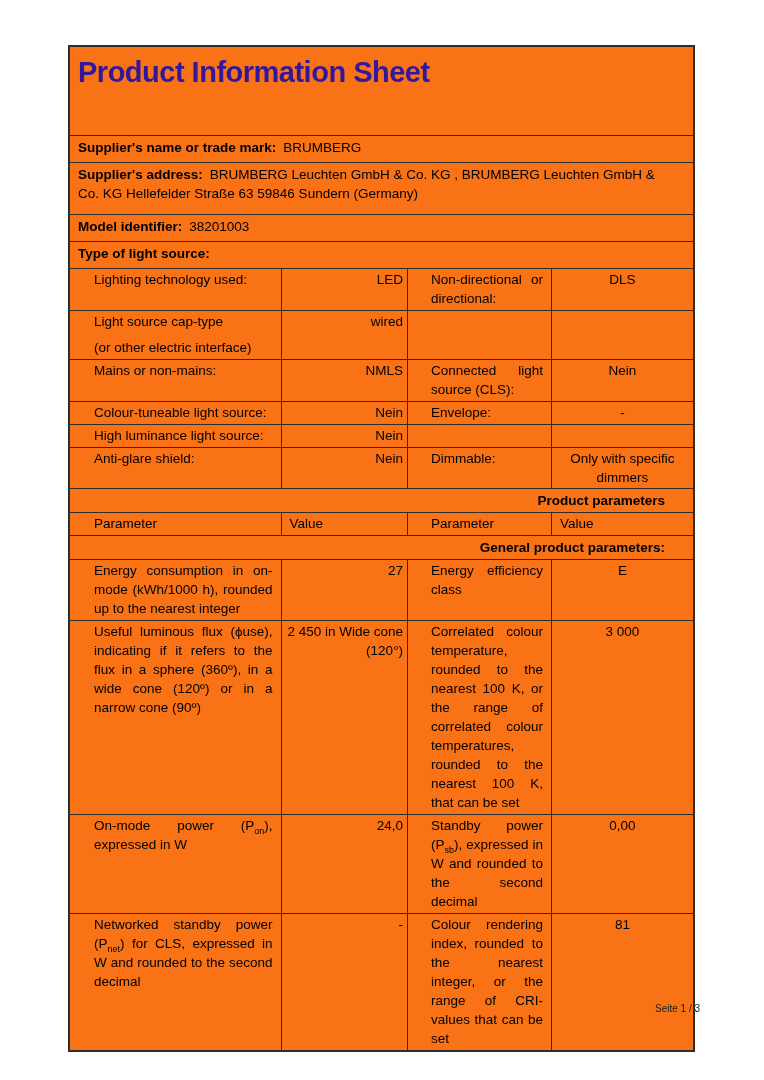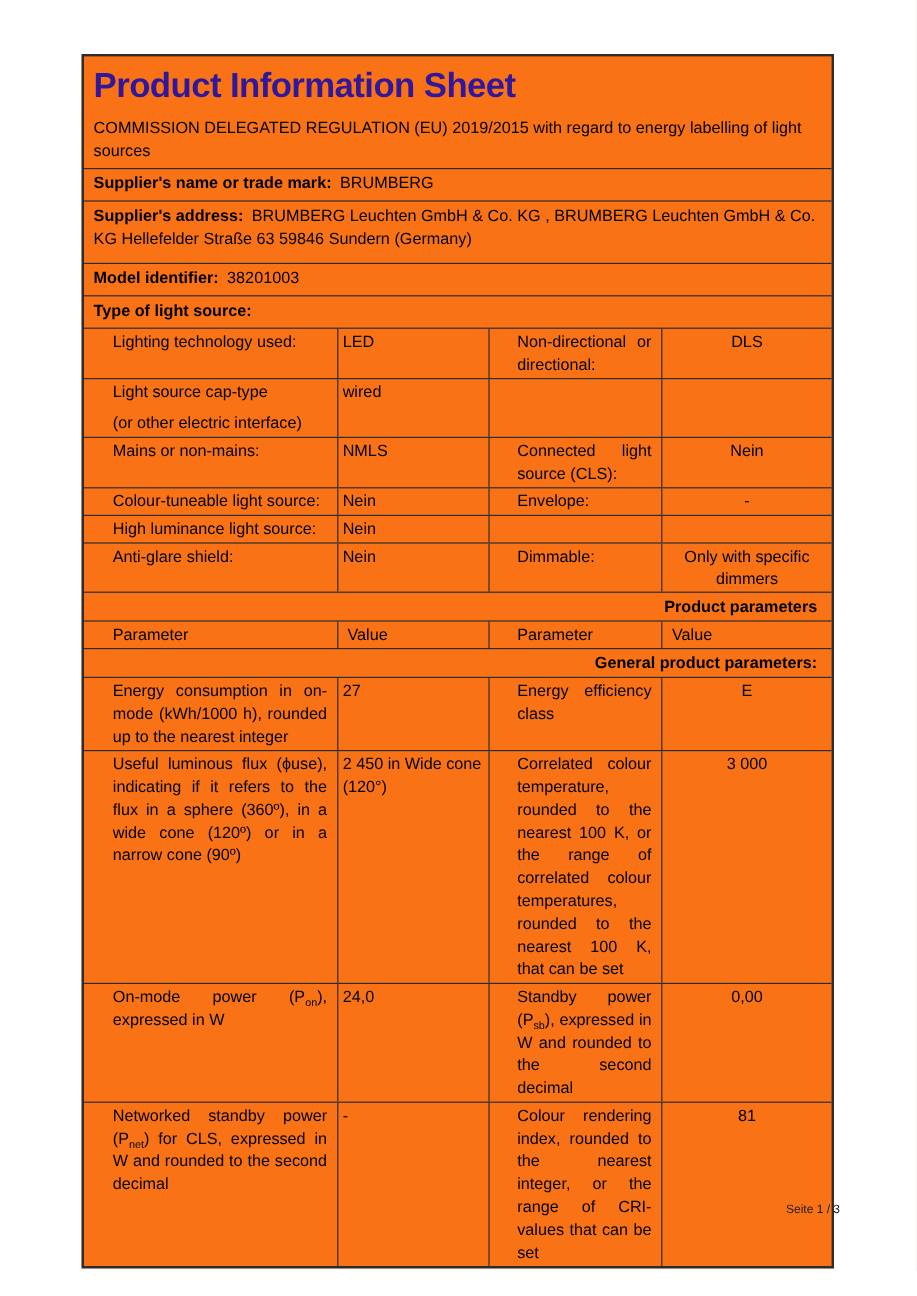--- a/index.html
+++ b/index.html
@@ -8,23 +8,23 @@
     position:relative; width:764px; height:1080px; background:#ffffff;
     font-family:"Liberation Sans", sans-serif; color:#000; margin:0 auto;
     overflow:hidden;
   }
   .sheet {
     position:absolute; left:68px; top:45px; width:627px;
     border:2px solid #2d2d2d; background:#f97316;
   }
   .row { display:flex; border-top:1px solid #2d2d2d; }
   .row:first-child { border-top:none; }
-  .full { display:block; padding:2px 12px 2px 8px; }
+  .full { display:block; padding:2px 28px 2px 8px; }
   .c1 { width:33.8%; padding:1px 8px 2px 24px; text-align:justify; }
-  .c2 { width:20.3%; padding:1px 4px; text-align:left; }
+  .c2 { width:20.3%; padding:1px 4px; text-align:right; }
   .c3 { width:23.1%; padding:1px 8px 2px 23px; text-align:justify; }
   .c4 { width:22.8%; padding:1px 4px; text-align:center; }
   .c2,.c3,.c4 { border-left:1px solid #2d2d2d; }
   .b { font-weight:bold; }
   .lbl { font-weight:bold; margin-right:7px; }
   .ctr { text-align:right; }
   body, .sheet { font-size:13.5px; line-height:19px; }
   h1.title {
     font-size:29px; line-height:32px; font-weight:bold; color:#31189b;
     margin:0 0 9px 0; letter-spacing:-0.5px;
@@ -42,21 +42,20 @@
   }
 </style>
 </head>
 <body>
 
 <div class="page">
   <div class="sheet">
 
     <div class="row full head h88">
       <h1 class="title">Product Information Sheet</h1>
-      <p>COMMISSION DELEGATED REGULATION (EU) 2019/2015 with regard to energy labelling of light sources</p>
     </div>
 
     <div class="row full h27">
       <span class="lbl">Supplier's name or trade mark:</span><span>BRUMBERG</span>
     </div>
 
     <div class="row full h52">
       <span class="lbl">Supplier's address:</span><span>BRUMBERG Leuchten GmbH &amp; Co. KG , BRUMBERG Leuchten GmbH &amp; Co. KG Hellefelder Straße 63 59846 Sundern (Germany)</span>
     </div>
 

